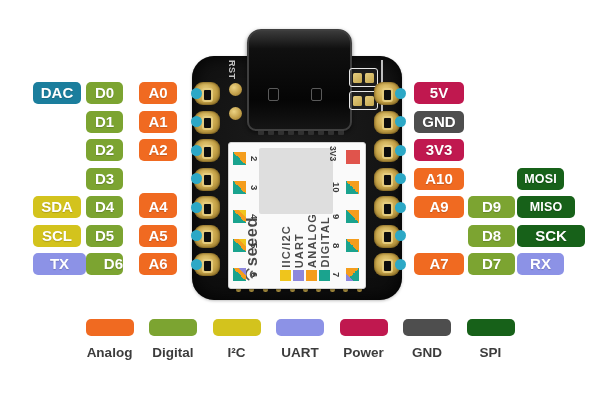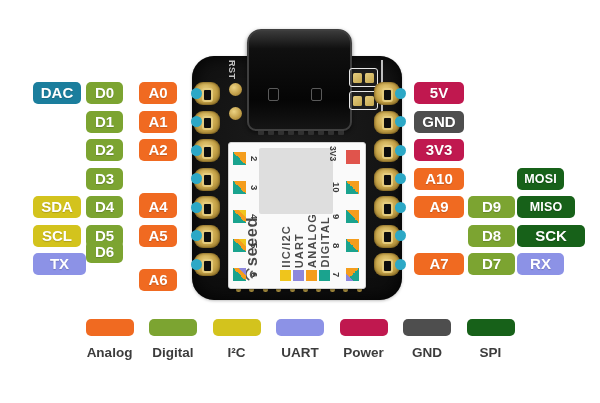--- a/index.html
+++ b/index.html
@@ -194,22 +194,22 @@
     <div class="badge analog" style="left: 139px; top: 139px; width: 38px;">A2</div>
     <div class="badge digital" style="left: 86px; top: 167.5px; width: 37px;">D3</div>
     <div class="badge analog" style="left: 139px; top: 167.5px; width: 38px; margin-top: 25px;">A3</div>
     <div class="badge i2c" style="left: 33px; top: 196px; width: 48px;">SDA</div>
     <div class="badge digital" style="left: 86px; top: 196px; width: 37px;">D4</div>
     <div class="badge analog" style="left: 139px; top: 196px; width: 38px;">A4</div>
     <div class="badge i2c" style="left: 33px; top: 224.5px; width: 48px;">SCL</div>
     <div class="badge digital" style="left: 86px; top: 224.5px; width: 37px;">D5</div>
     <div class="badge analog" style="left: 139px; top: 224.5px; width: 38px;">A5</div>
     <div class="badge uart" style="left: 33px; top: 253px; width: 53px;">TX</div>
-    <div class="badge digital" style="left: 86px; top: 241px; width: 37px;">D6</div>
-    <div class="badge analog" style="left: 139px; top: 253px; width: 38px; margin-top: 16px;">A6</div>
+    <div class="badge digital" style="left: 86px; top: 253px; width: 37px; text-align: right;">D6</div>
+    <div class="badge analog" style="left: 139px; top: 253px; width: 38px;">A6</div>
     <div class="badge power" style="left: 414px; top: 82px; width: 50px;">5V</div>
     <div class="badge gnd" style="left: 414px; top: 110.5px; width: 50px;">GND</div>
     <div class="badge power" style="left: 414px; top: 139px; width: 50px;">3V3</div>
     <div class="badge analog" style="left: 414px; top: 167.5px; width: 50px;">A10</div>
     <div class="badge spi small" style="left: 517px; top: 167.5px; width: 47px;">MOSI</div>
     <div class="badge analog" style="left: 414px; top: 196px; width: 50px;">A9</div>
     <div class="badge digital" style="left: 468px; top: 196px; width: 47px;">D9</div>
     <div class="badge spi small" style="left: 517px; top: 196px; width: 58px;">MISO</div>
     <div class="badge digital" style="left: 468px; top: 224.5px; width: 47px;">D8</div>
     <div class="badge spi" style="left: 517px; top: 224.5px; width: 68px;">SCK</div>

